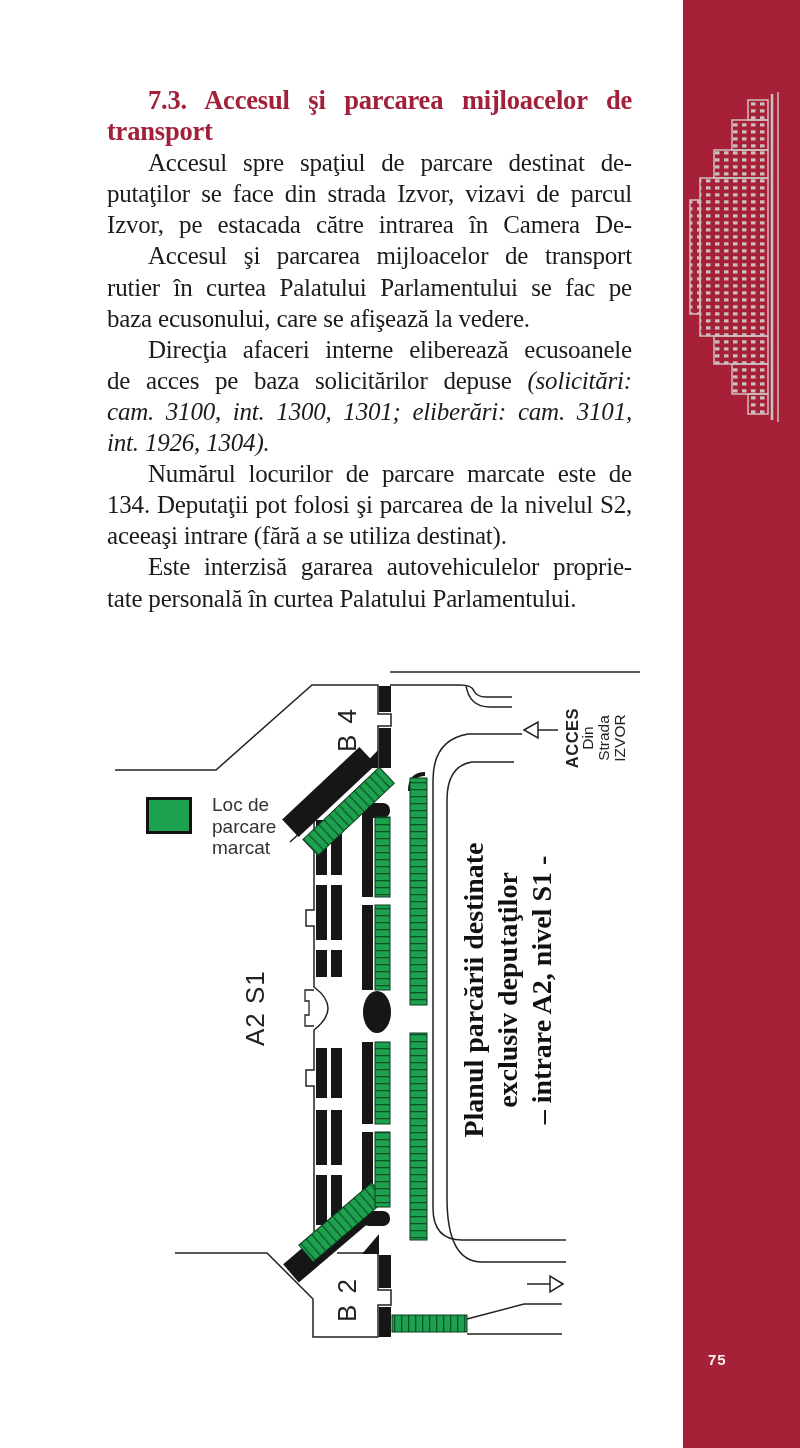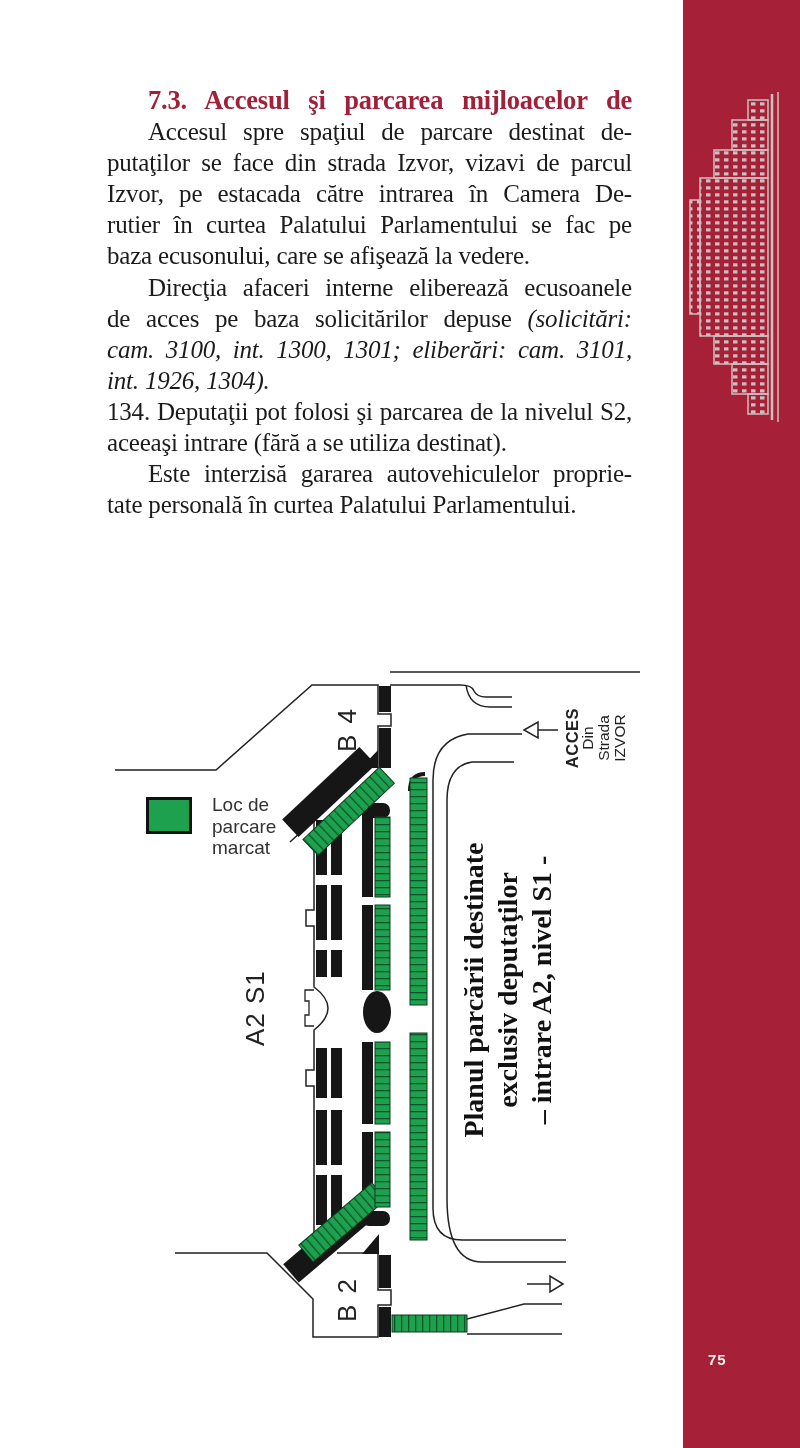--- a/index.html
+++ b/index.html
@@ -43,38 +43,41 @@
         font-family:"Liberation Sans",sans-serif;font-weight:bold;font-size:15px;letter-spacing:1px;}
 </style>
 </head>
 <body>
 
 <div id="page">
 
   <div id="article">
     <div class="heading">
         <div class="tline ind"><span>7.3. Accesul şi parcarea mijloacelor de</span></div>
+        <div class="tline last"><span>transport</span></div>
       </div>
     <div>
         <div>
           <div class="tline ind"><span>Accesul spre spaţiul de parcare destinat de-</span></div>
           <div class="tline"><span>putaţilor se face din strada Izvor, vizavi de parcul</span></div>
           <div class="tline"><span>Izvor, pe estacada către intrarea în Camera De-</span></div>
         </div>
         <div>
+          <div class="tline ind"><span>Accesul şi parcarea mijloacelor de transport</span></div>
           <div class="tline"><span>rutier în curtea Palatului Parlamentului se fac pe</span></div>
           <div class="tline last"><span>baza ecusonului, care se afişează la vedere.</span></div>
         </div>
         <div>
           <div class="tline ind"><span>Direcţia afaceri interne eliberează ecusoanele</span></div>
           <div class="tline"><span>de acces pe baza solicitărilor depuse </span><em>(solicitări:</em></div>
           <div class="tline"><em>cam. 3100, int. 1300, 1301; eliberări: cam. 3101,</em></div>
           <div class="tline last"><em>int. 1926, 1304).</em></div>
         </div>
         <div>
+          <div class="tline ind"><span>Numărul locurilor de parcare marcate este de</span></div>
           <div class="tline"><span>134. Deputaţii pot folosi şi parcarea de la nivelul S2,</span></div>
           <div class="tline last"><span>aceeaşi intrare (fără a se utiliza destinat).</span></div>
         </div>
         <div>
           <div class="tline ind"><span>Este interzisă gararea autovehiculelor proprie-</span></div>
           <div class="tline last"><span>tate personală în curtea Palatului Parlamentului.</span></div>
         </div>
       </div>
   </div>
 

